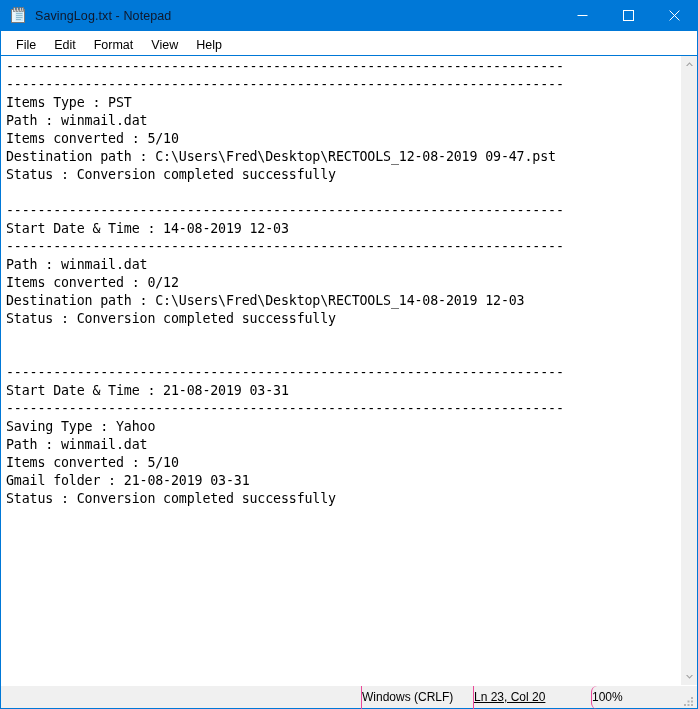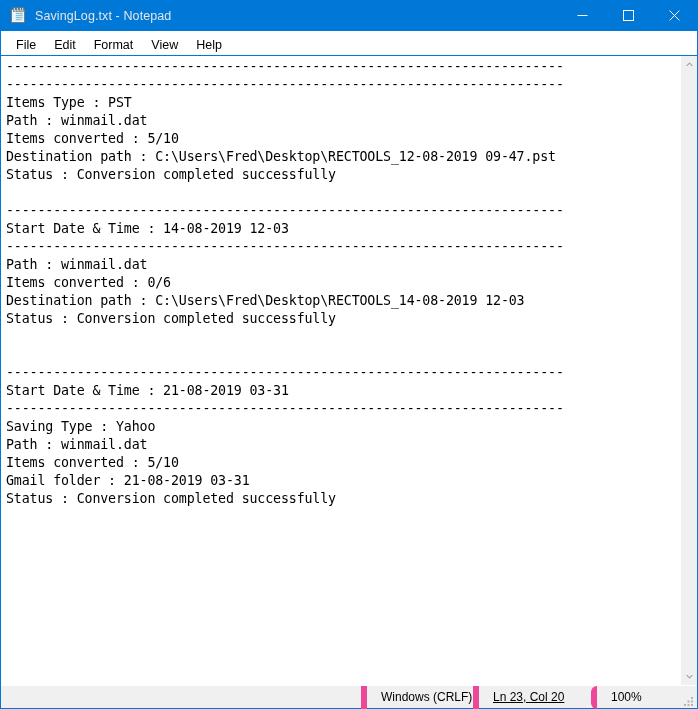--- a/index.html
+++ b/index.html
@@ -39,21 +39,21 @@
   }
   .app-icon {
     width: 17px;
     height: 17px;
     margin-left: 9px;
     margin-right: 8px;
     position: relative;
     flex: 0 0 auto;
   }
   .title-text {
-    color: #e5e5e5;
+    color: #0f172a;
     font-size: 12.5px;
     font-family: "Liberation Sans", sans-serif;
     letter-spacing: 0.1px;
     white-space: nowrap;
   }
   .win-buttons {
     margin-left: auto;
     display: flex;
     height: 31px;
     flex: 0 0 auto;
@@ -149,22 +149,21 @@
     justify-content: flex-end;
     font-size: 12px;
     color: #000000;
     position: relative;
     user-select: none;
   }
   .status-cell {
     height: 23px;
     display: flex;
     align-items: center;
-    border-left: 6px solid #ec4899;
-    padding-left: 14px;
+    border-left: 1px solid #ec4899;
     box-sizing: border-box;
     white-space: nowrap;
   }
   .status-cell.encoding { width: 112px; }
   .status-cell.position { width: 118px; text-decoration: underline; }
   .status-cell.zoom { width: 106px; border-radius: 6px; }
   .resize-grip {
     position: absolute;
     right: 2px;
     bottom: 2px;
@@ -230,21 +229,21 @@
         <div class="textline">Items Type : PST</div>
         <div class="textline">Path : winmail.dat</div>
         <div class="textline">Items converted : 5/10</div>
         <div class="textline">Destination path : C:\Users\Fred\Desktop\RECTOOLS_12-08-2019 09-47.pst</div>
         <div class="textline">Status : Conversion completed successfully</div>
         <div class="textline">&nbsp;</div>
         <div class="textline">-----------------------------------------------------------------------</div>
         <div class="textline">Start Date &amp; Time : 14-08-2019 12-03</div>
         <div class="textline">-----------------------------------------------------------------------</div>
         <div class="textline">Path : winmail.dat</div>
-        <div class="textline">Items converted : 0/6</div>
+        <div class="textline">Items converted : 0/12</div>
         <div class="textline">Destination path : C:\Users\Fred\Desktop\RECTOOLS_14-08-2019 12-03</div>
         <div class="textline">Status : Conversion completed successfully</div>
         <div class="textline">&nbsp;</div>
         <div class="textline">&nbsp;</div>
         <div class="textline">-----------------------------------------------------------------------</div>
         <div class="textline">Start Date &amp; Time : 21-08-2019 03-31</div>
         <div class="textline">-----------------------------------------------------------------------</div>
         <div class="textline">Saving Type : Yahoo</div>
         <div class="textline">Path : winmail.dat</div>
         <div class="textline">Items converted : 5/10</div>

